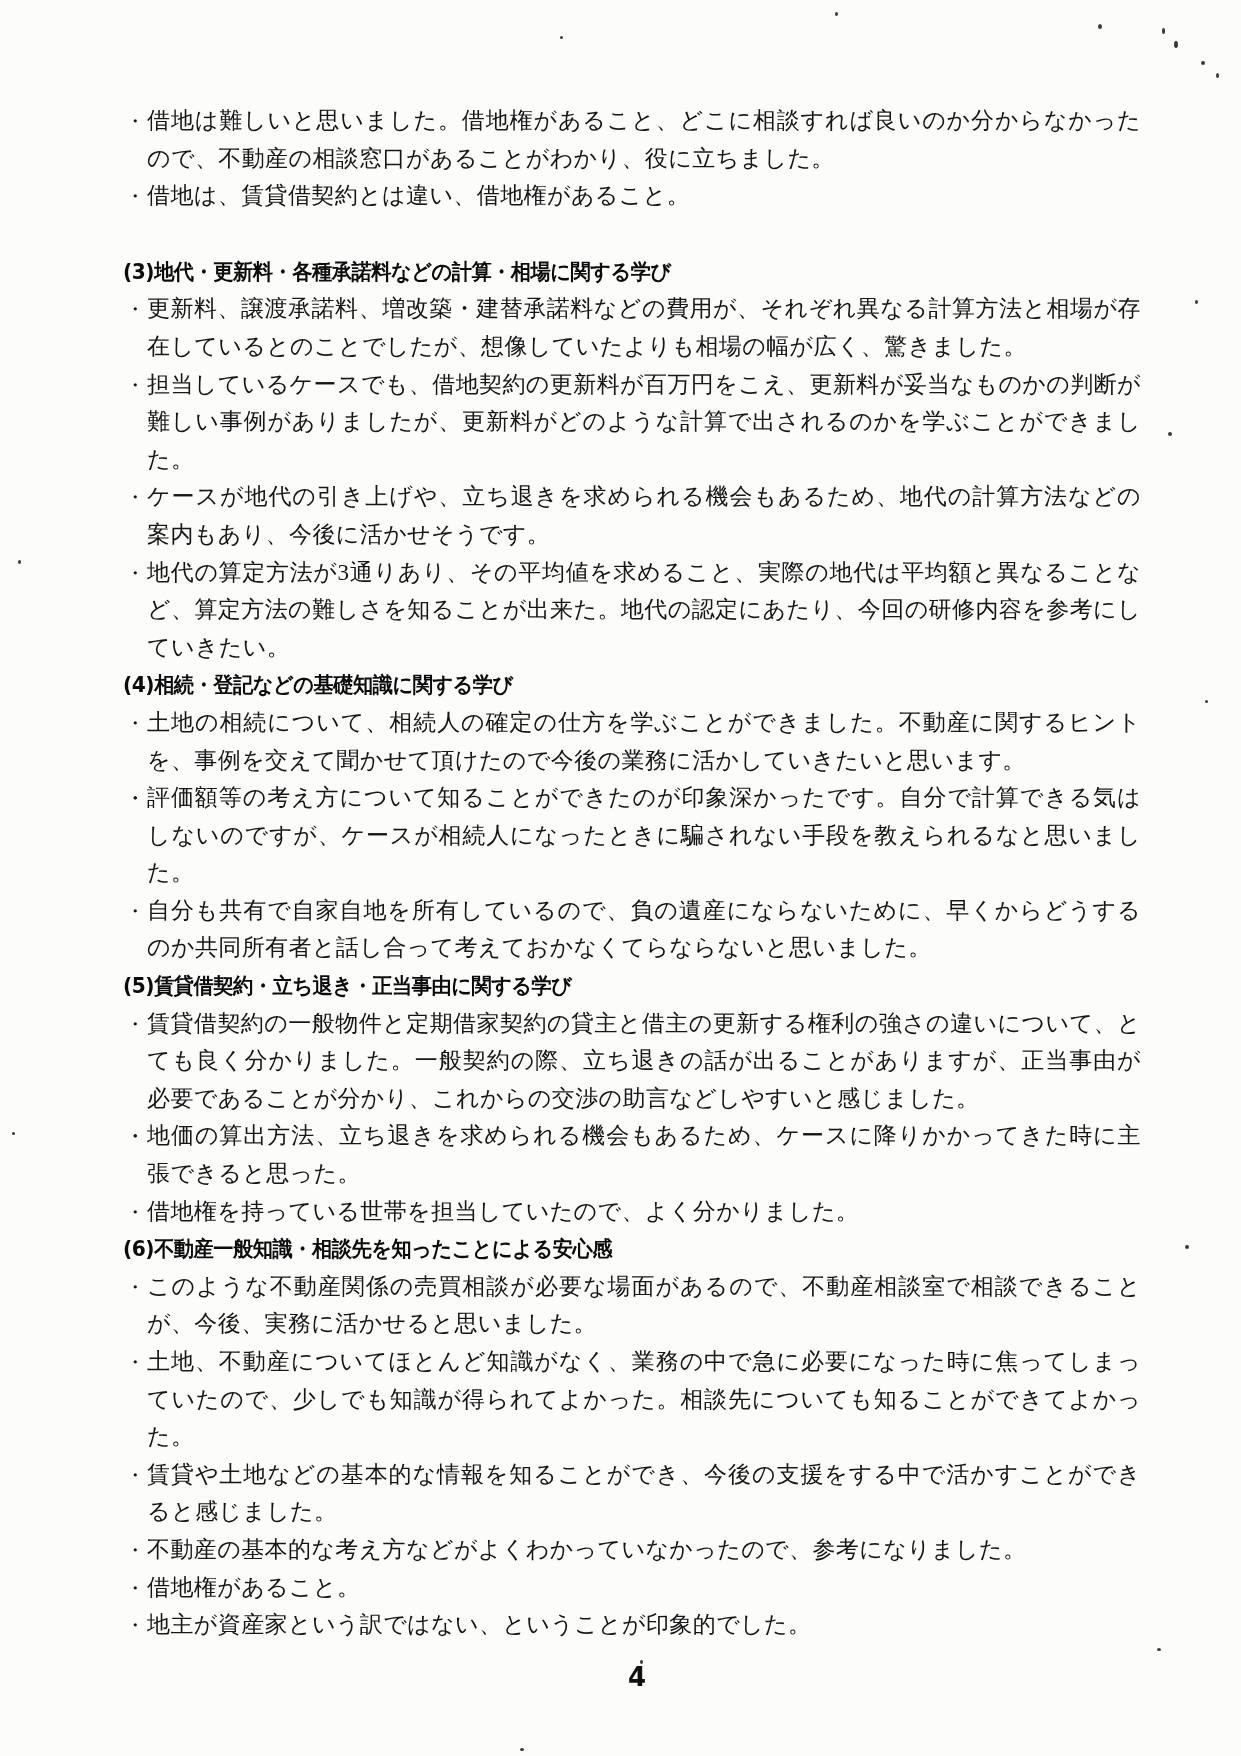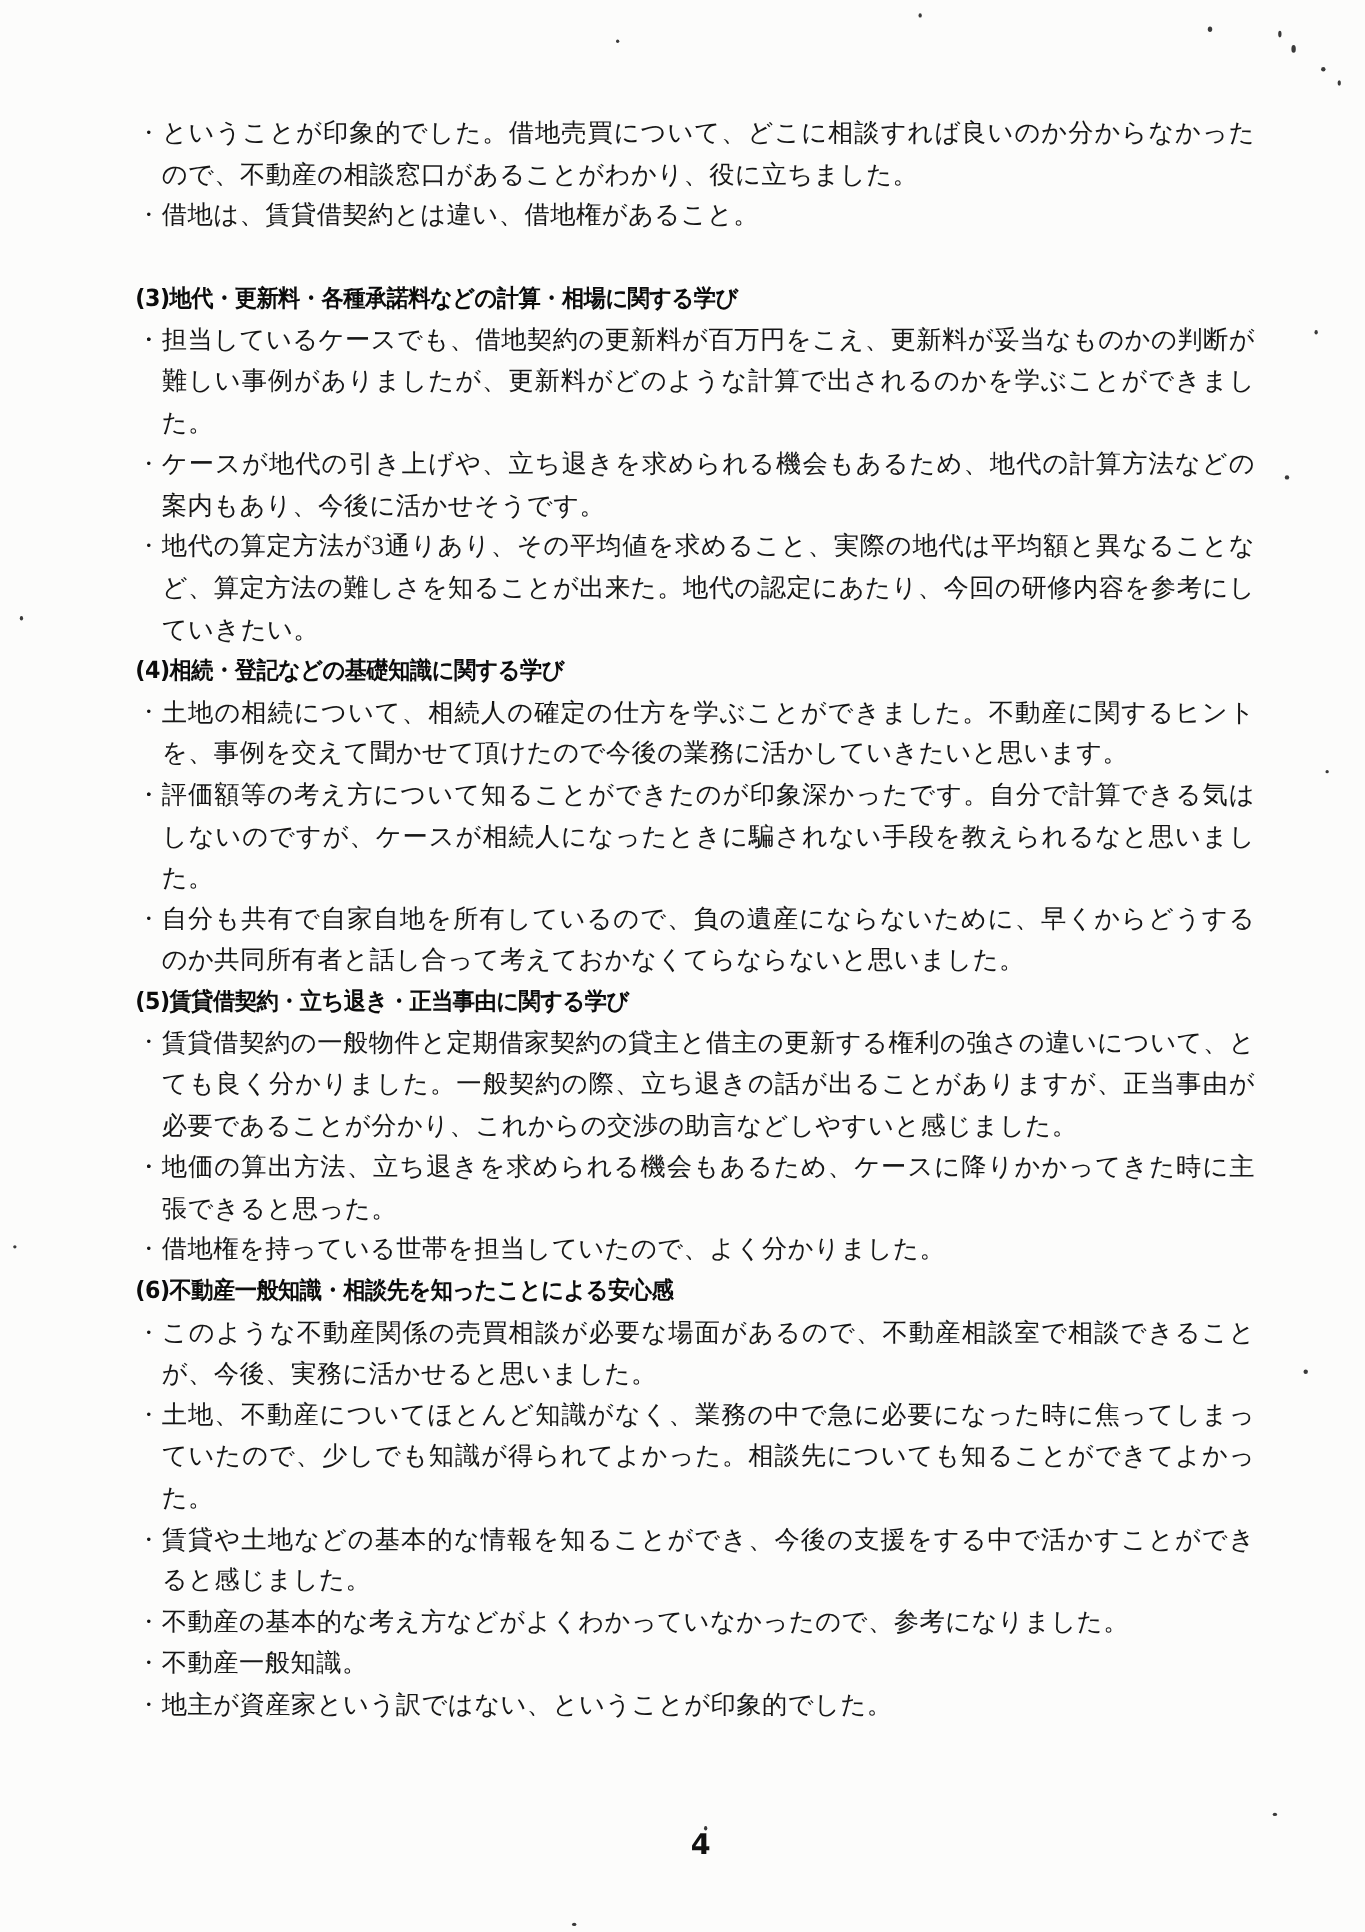--- a/index.html
+++ b/index.html
@@ -69,30 +69,31 @@
 </style>
 </head>
 <body>
 
 <div class="page">
 
   <div class="content">
 
     <div class="bullet">
       <span class="marker">・</span>
-      <span>ということが印象的でした。借地売買について、どこに相談すれば良いのか分からなかったので、不動産の相談窓口があることがわかり、役に立ちました。</span>
+      <span>借地は難しいと思いました。借地権があること、どこに相談すれば良いのか分からなかったので、不動産の相談窓口があることがわかり、役に立ちました。</span>
     </div>
     <div class="bullet">
       <span class="marker">・</span>
       <span>借地は、賃貸借契約とは違い、借地権があること。</span>
     </div>
 
     <div class="heading gap-before">(3)地代・更新料・各種承諾料などの計算・相場に関する学び</div>
     <div class="bullet">
       <span class="marker">・</span>
+      <span>更新料、譲渡承諾料、増改築・建替承諾料などの費用が、それぞれ異なる計算方法と相場が存在しているとのことでしたが、想像していたよりも相場の幅が広く、驚きました。</span>
     </div>
     <div class="bullet">
       <span class="marker">・</span>
       <span>担当しているケースでも、借地契約の更新料が百万円をこえ、更新料が妥当なものかの判断が難しい事例がありましたが、更新料がどのような計算で出されるのかを学ぶことができました。</span>
     </div>
     <div class="bullet">
       <span class="marker">・</span>
       <span>ケースが地代の引き上げや、立ち退きを求められる機会もあるため、地代の計算方法などの案内もあり、今後に活かせそうです。</span>
     </div>
     <div class="bullet">
@@ -146,21 +147,21 @@
     <div class="bullet">
       <span class="marker">・</span>
       <span>賃貸や土地などの基本的な情報を知ることができ、今後の支援をする中で活かすことができると感じました。</span>
     </div>
     <div class="bullet">
       <span class="marker">・</span>
       <span>不動産の基本的な考え方などがよくわかっていなかったので、参考になりました。</span>
     </div>
     <div class="bullet">
       <span class="marker">・</span>
-      <span>不動産一般知識。</span>
+      <span>借地権があること。</span>
     </div>
     <div class="bullet">
       <span class="marker">・</span>
       <span>地主が資産家という訳ではない、ということが印象的でした。</span>
     </div>
 
   </div>
 
   <div class="page-number">4</div>
 

